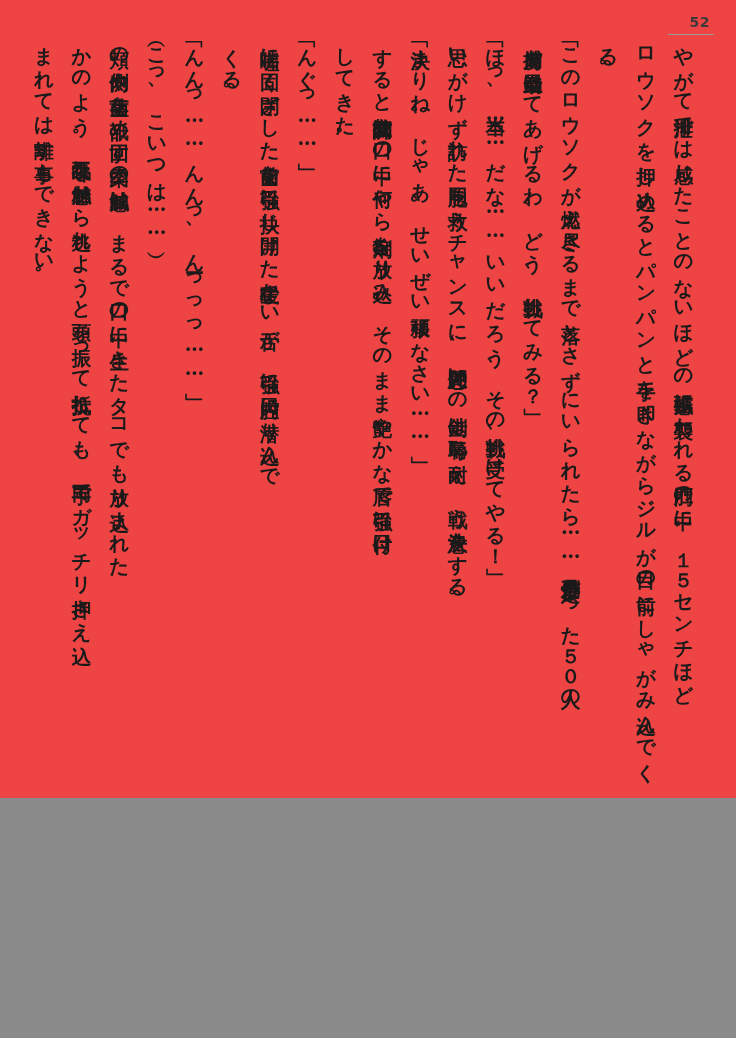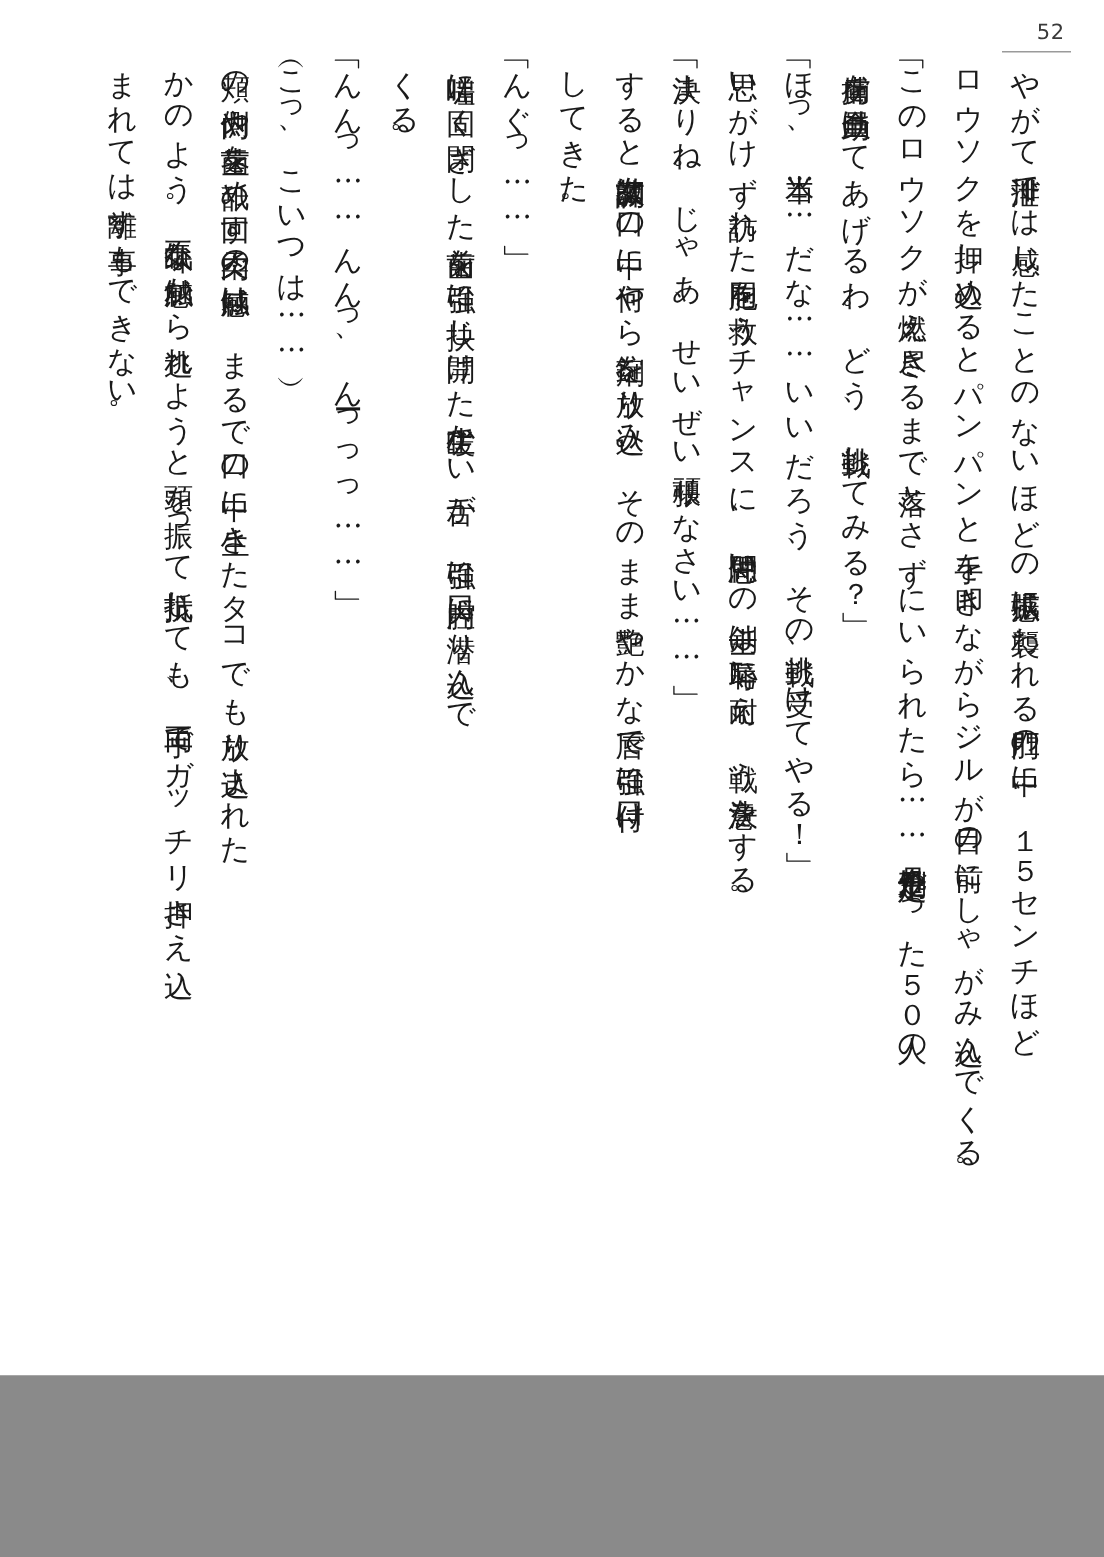--- a/index.html
+++ b/index.html
@@ -3,25 +3,26 @@
 <meta charset="utf-8">
 <style>
   html, body {
     margin: 0;
     padding: 0;
     background: #8a8a8a;
   }
   .page {
     position: relative;
     width: 736px;
-    height: 917px;
-    background: #ffffff;
+    height: 798px;
+    background: #ef4444;
     overflow: hidden;
     font-family: "DejaVu Serif", "Liberation Serif", serif;
     color: #1a1a1a;
+    font-weight: bold;
   }
   .page-number {
     position: absolute;
     top: 14px;
     right: 26px;
     font-size: 14px;
     color: #3a3a3a;
     letter-spacing: 0.5px;
     font-family: "DejaVu Sans", "Liberation Sans", sans-serif;
   }

